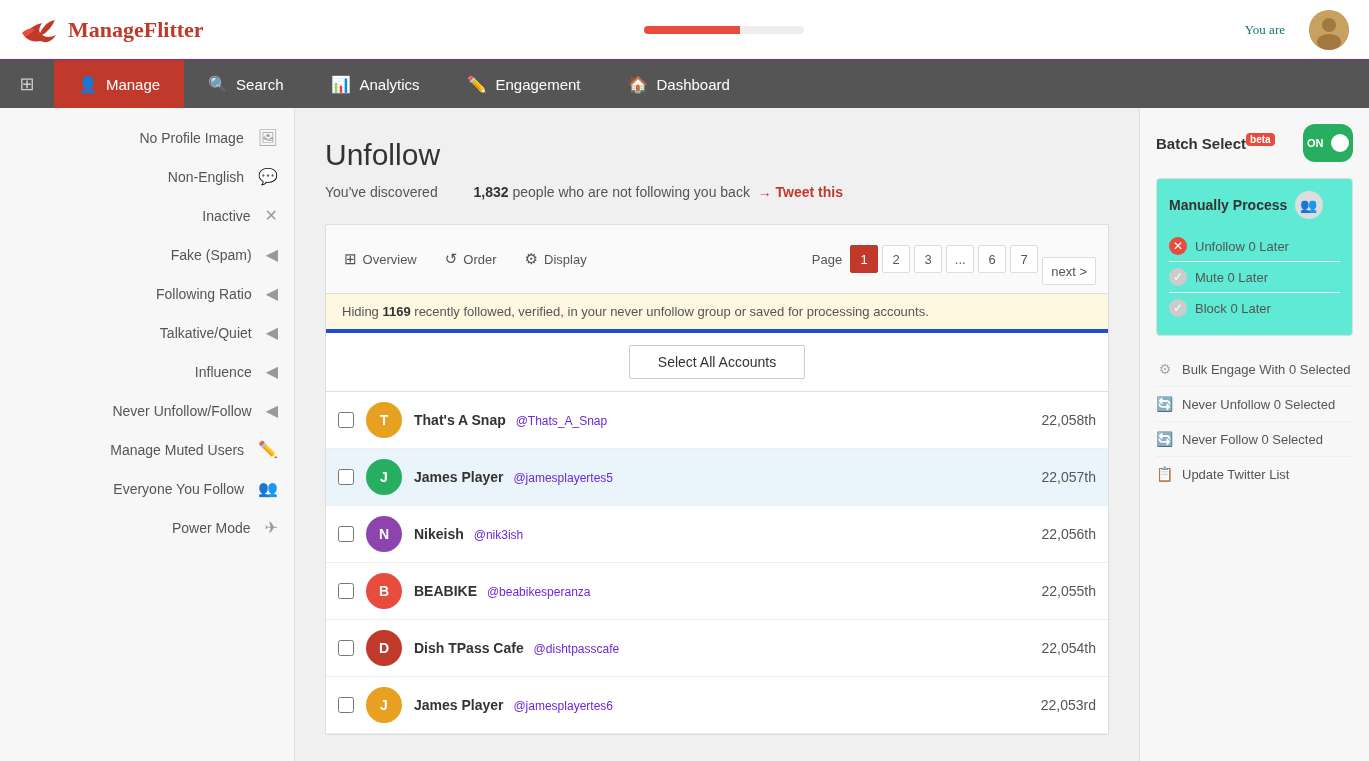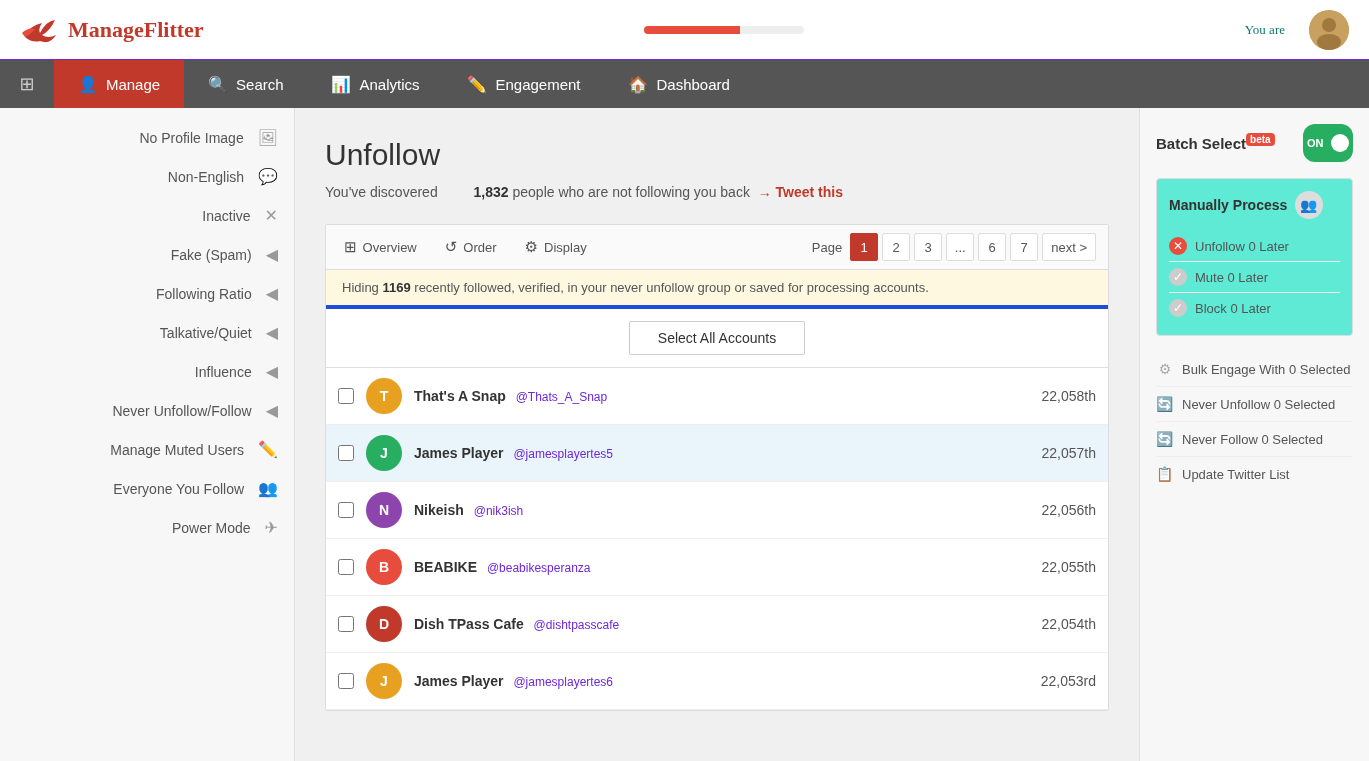--- a/index.html
+++ b/index.html
@@ -155,21 +155,21 @@
     }
     .page-label { color: #555; font-size: 13px; margin-right: 4px; }
     .page-btn {
       min-width: 28px; height: 28px;
       border: 1px solid #ddd; background: #fff;
       cursor: pointer; font-size: 13px; color: #555;
       display: flex; align-items: center; justify-content: center;
       border-radius: 2px;
     }
     .page-btn.active { background: #c0392b; color: #fff; border-color: #c0392b; }
-    .page-btn.next { padding: 8px 8px; }
+    .page-btn.next { padding: 8px 8px; margin-top: 24px; }
 
     .hide-notice {
       background: #fff8e1;
       padding: 10px 16px;
       font-size: 13px;
       color: #555;
       border-bottom: 4px solid #1d4ed8;
     }
     .hide-notice strong { color: #333; }
 

